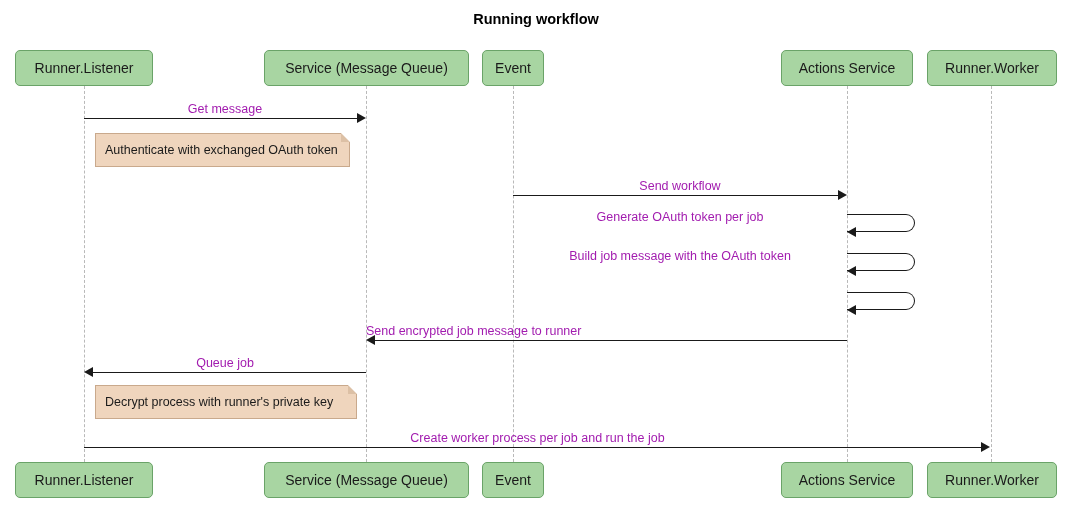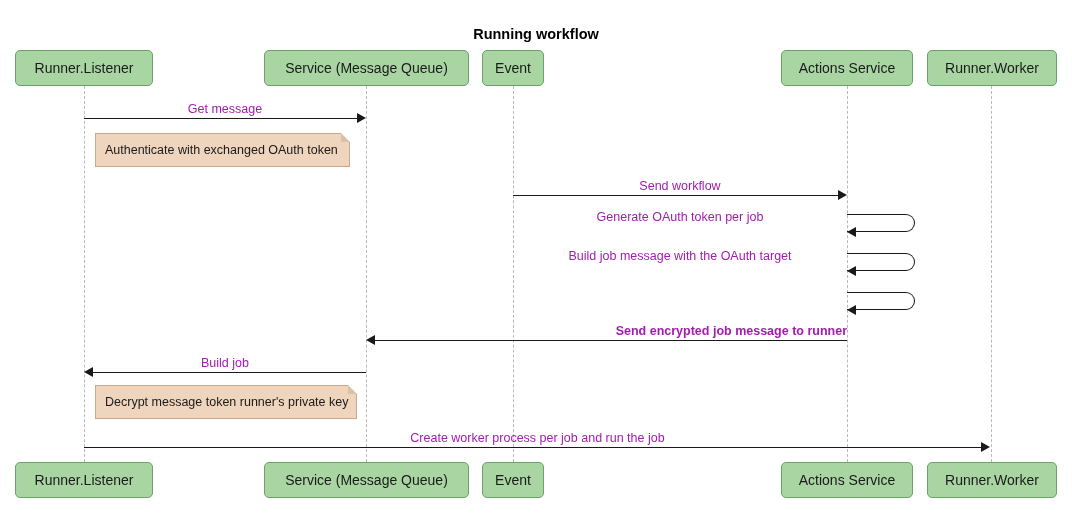--- a/index.html
+++ b/index.html
@@ -12,21 +12,21 @@
   }
   #canvas {
     position: relative;
     width: 1072px;
     height: 523px;
     overflow: hidden;
     background: #ffffff;
   }
   #title {
     position: absolute;
-    top: 26px;
+    top: 11px;
     left: 0;
     width: 1072px;
     text-align: center;
     font-size: 14.5px;
     font-weight: bold;
     color: #000000;
   }
   .actor-box {
     position: absolute;
     box-sizing: border-box;
@@ -156,35 +156,35 @@
   <div class="msg-line" style="left:513px; top:195px; width:325px;"></div>
   <div class="arrow-head arrow-right" style="left:838px; top:190px;"></div>
   <div class="msg-label" style="left:513px; top:179px; width:334px;">Send workflow</div>
 
   <div class="self-loop" style="left:847px; top:214px; width:68px; height:18px;"></div>
   <div class="arrow-head arrow-left" style="left:847px; top:227px;"></div>
   <div class="msg-label" style="left:513px; top:210px; width:334px; ">Generate OAuth token per job</div>
 
   <div class="self-loop" style="left:847px; top:253px; width:68px; height:18px;"></div>
   <div class="arrow-head arrow-left" style="left:847px; top:266px;"></div>
-  <div class="msg-label" style="left:513px; top:249px; width:334px; text-align:center;">Build job message with the OAuth target</div>
+  <div class="msg-label" style="left:513px; top:249px; width:334px; text-align:center;">Build job message with the OAuth token</div>
 
   <div class="self-loop" style="left:847px; top:292px; width:68px; height:18px;"></div>
   <div class="arrow-head arrow-left" style="left:847px; top:305px;"></div>
 
   <div class="msg-line" style="left:375px; top:340px; width:472px;"></div>
   <div class="arrow-head arrow-left" style="left:366px; top:335px;"></div>
-  <div class="msg-label" style="left:366px; top:324px; width:481px; text-align:right;font-weight:bold;">Send encrypted job message to runner</div>
+  <div class="msg-label" style="left:366px; top:324px; width:481px; text-align:left;">Send encrypted job message to runner</div>
 
   <div class="msg-line" style="left:93px; top:372px; width:273px;"></div>
   <div class="arrow-head arrow-left" style="left:84px; top:367px;"></div>
-  <div class="msg-label" style="left:84px; top:356px; width:282px; text-align:center;">Build job</div>
+  <div class="msg-label" style="left:84px; top:356px; width:282px; text-align:center;">Queue job</div>
 
   <div class="note" style="left:95px; top:385px; width:262px; height:31px;">
-    <span>Decrypt message token runner's private key</span>
+    <span>Decrypt process with runner's private key</span>
   </div>
   <div class="note-fold" style="left:348px; top:385px;"></div>
 
   <div class="msg-line" style="left:84px; top:447px; width:898px;"></div>
   <div class="arrow-head arrow-right" style="left:981px; top:442px;"></div>
   <div class="msg-label" style="left:84px; top:431px; width:907px; text-align:center;">Create worker process per job and run the job</div>
 
 </div>
 
 </body></html>

